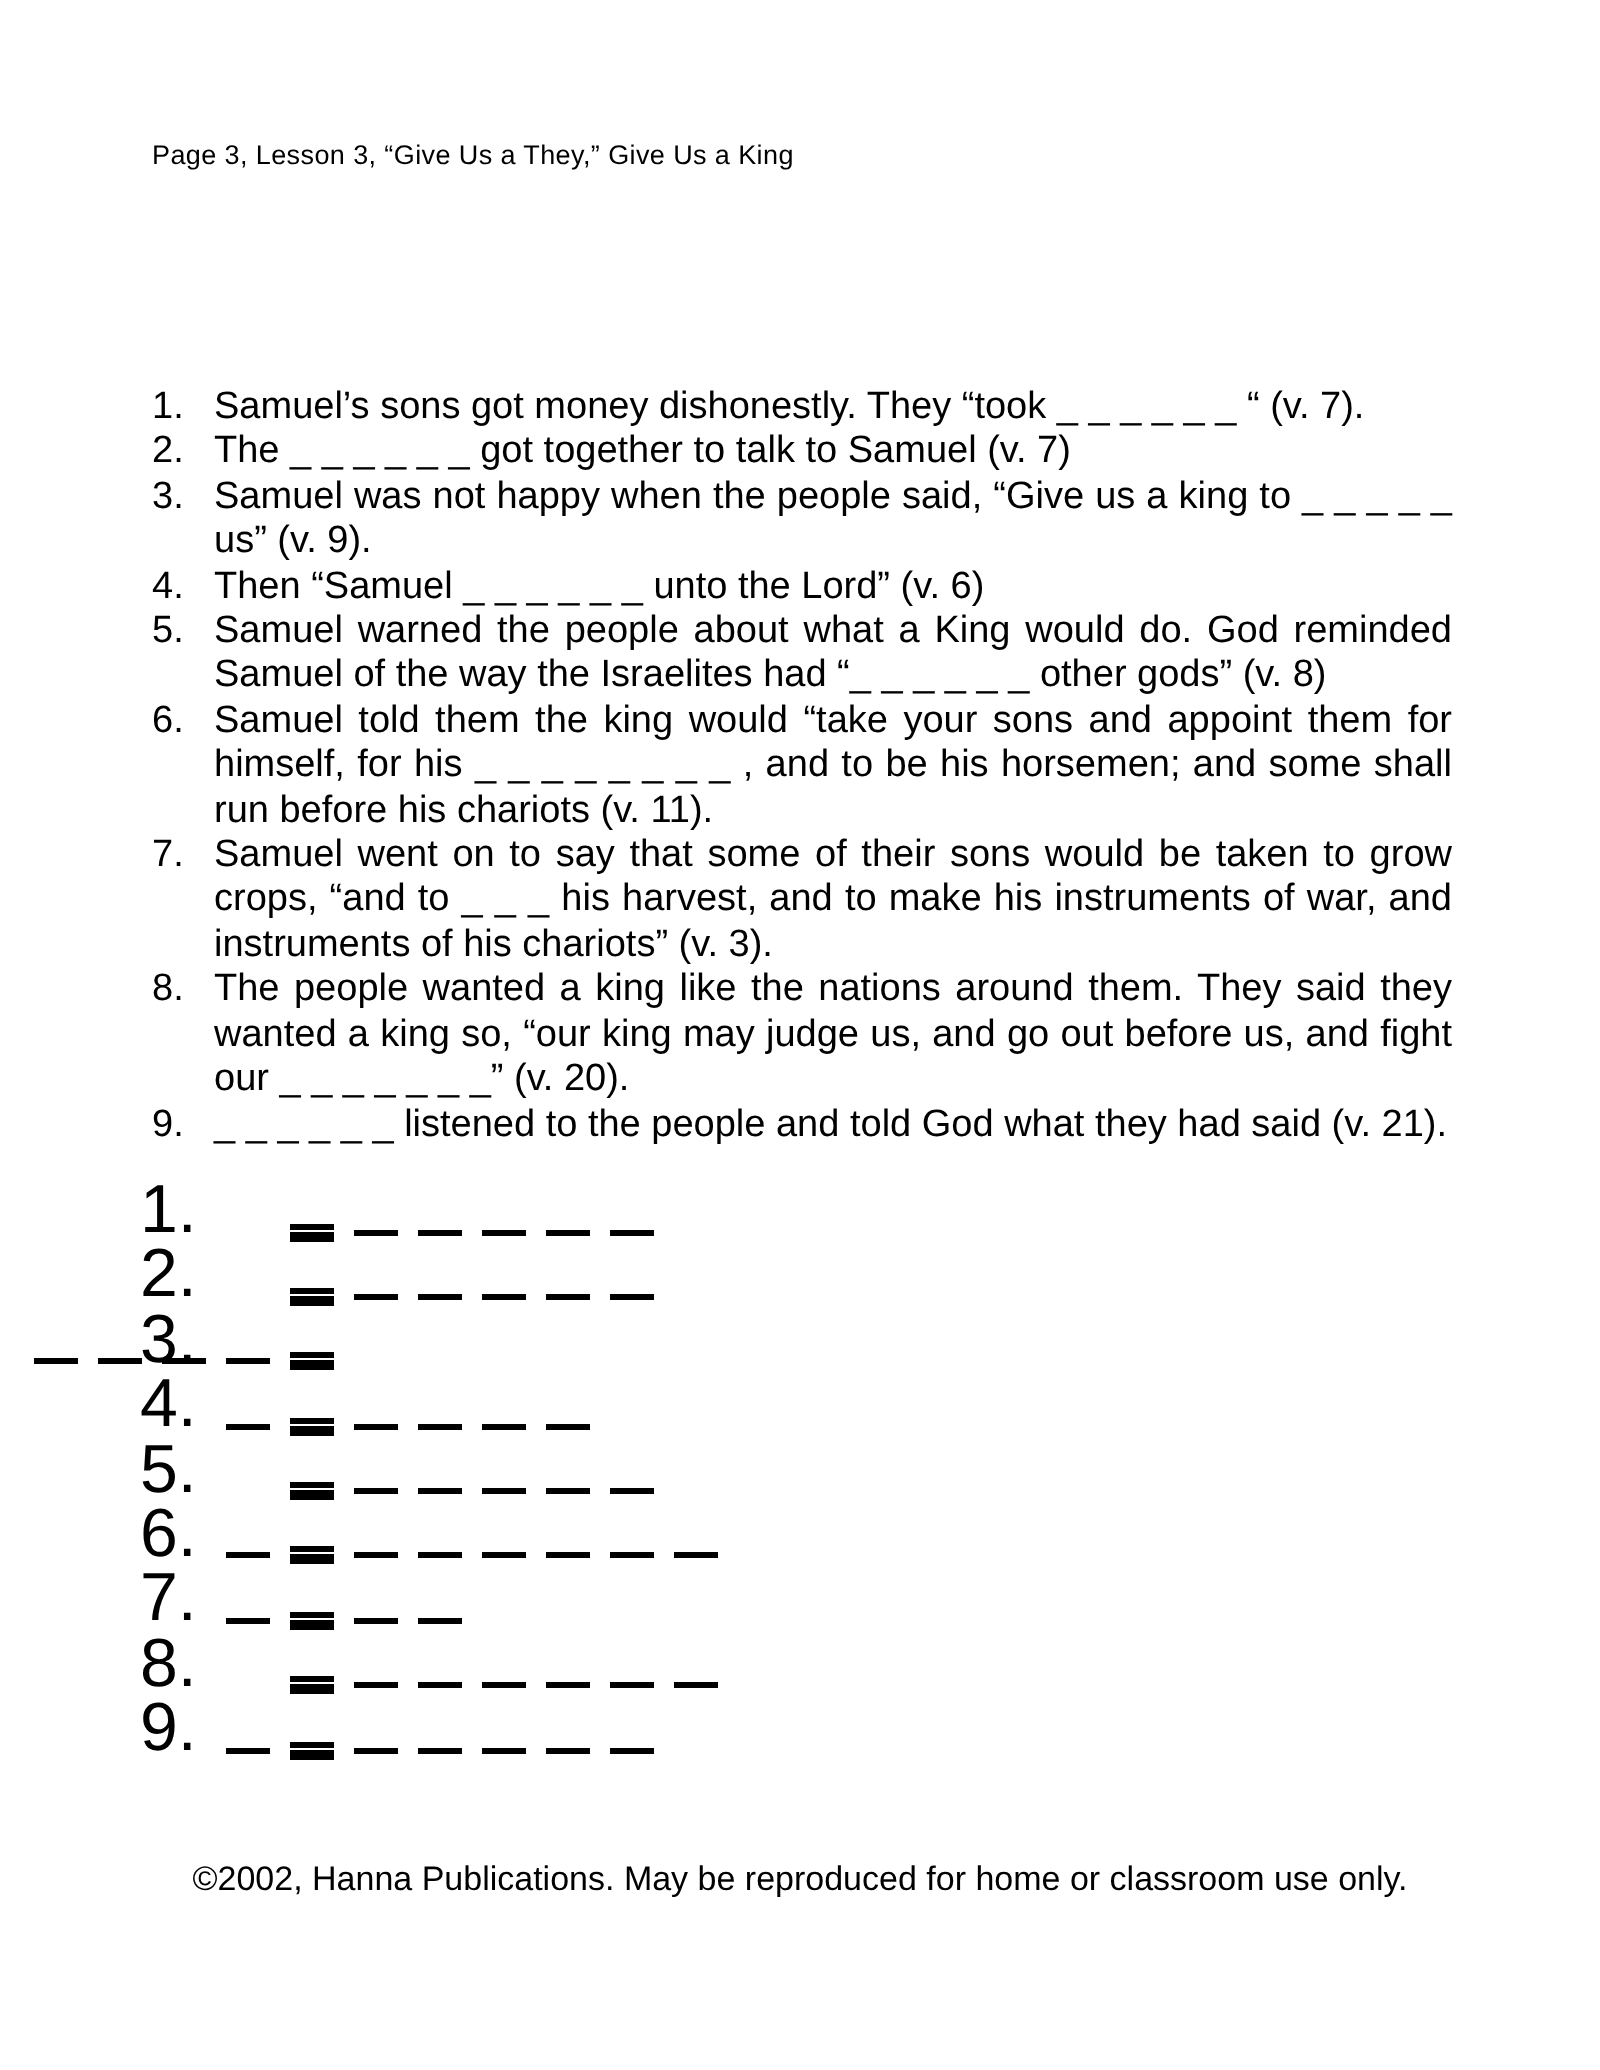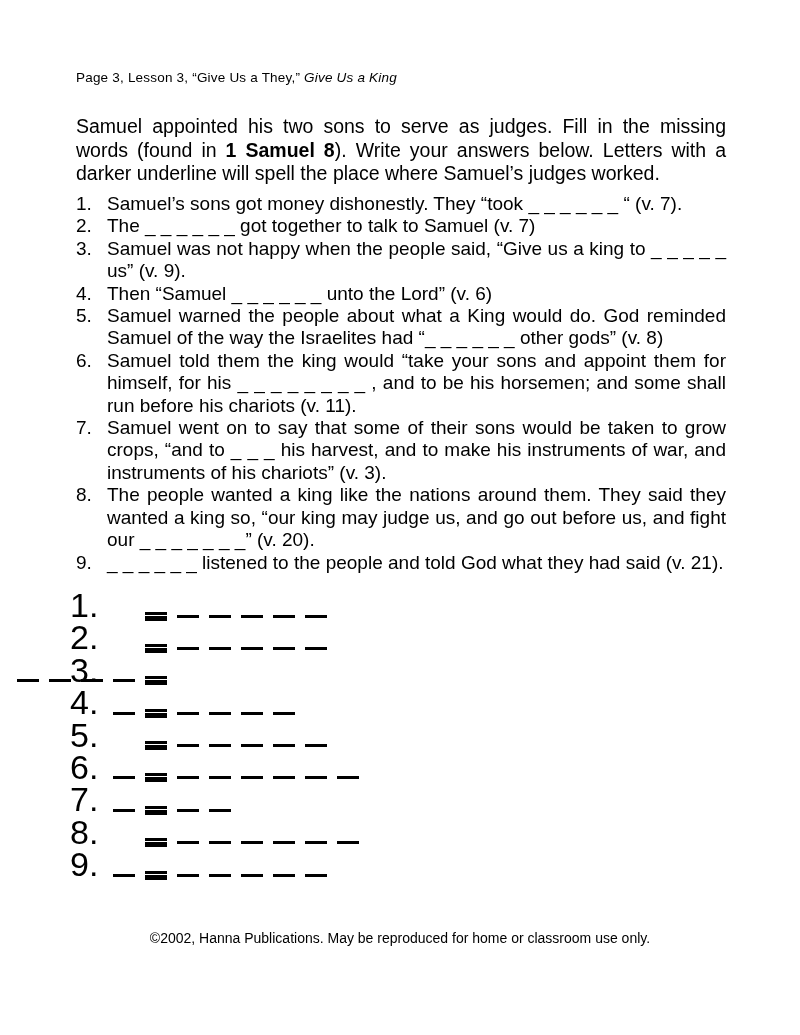--- a/index.html
+++ b/index.html
@@ -27,21 +27,20 @@
   
   .header {
     position: absolute;
     left: 76px;
     top: 70px;
     font-size: 13.5px;
     letter-spacing: 0.2px;
     white-space: nowrap;
   }
   .header .ital {
-    font-style: italic;
   }
 
   
   .intro {
     position: absolute;
     left: 76px;
     top: 115px;
     width: 650px;
     font-size: 19.5px;
     line-height: 23.5px;
@@ -118,31 +117,30 @@
     );
   }
 
   
   .footer {
     position: absolute;
     left: 0;
     top: 930px;
     width: 800px;
     text-align: center;
-    font-size: 14px;
+    font-size: 17px;
   }
 </style>
 </head>
 <body>
 
 <div class="page">
 
   <div class="header"><span>Page 3, Lesson 3, “Give Us a They,” </span><span class="ital">Give Us a King</span></div>
 
-  <div class="intro"><span>Samuel appointed his two sons to serve as judges.  Fill in the missing words (found in </span><b>1 Samuel 8</b><span>).  Write your answers below.  Letters with a darker underline will spell the place where Samuel’s judges worked.</span></div>
 
   <div class="qlist">
     <div class="qrow">
       <div class="qnum">1.</div>
       <div class="qtext">Samuel’s sons got money dishonestly.  They “took _ _ _ _ _ _ “ (v. 7).</div>
     </div>
     <div class="qrow">
       <div class="qnum">2.</div>
       <div class="qtext">The _ _ _ _ _ _ got together to talk to Samuel (v. 7)</div>
     </div>

